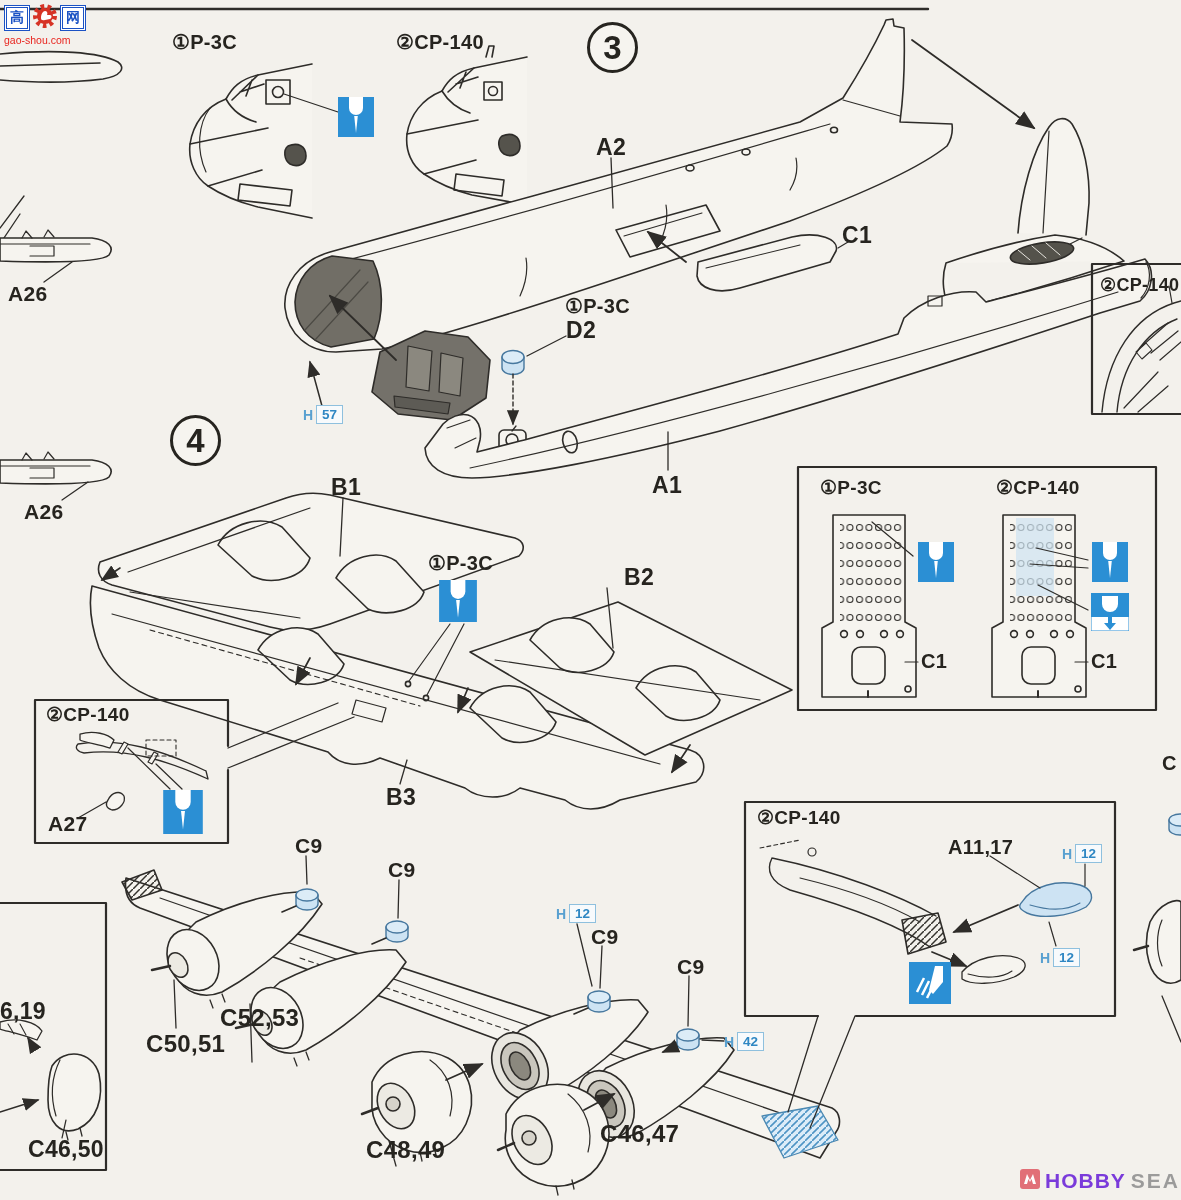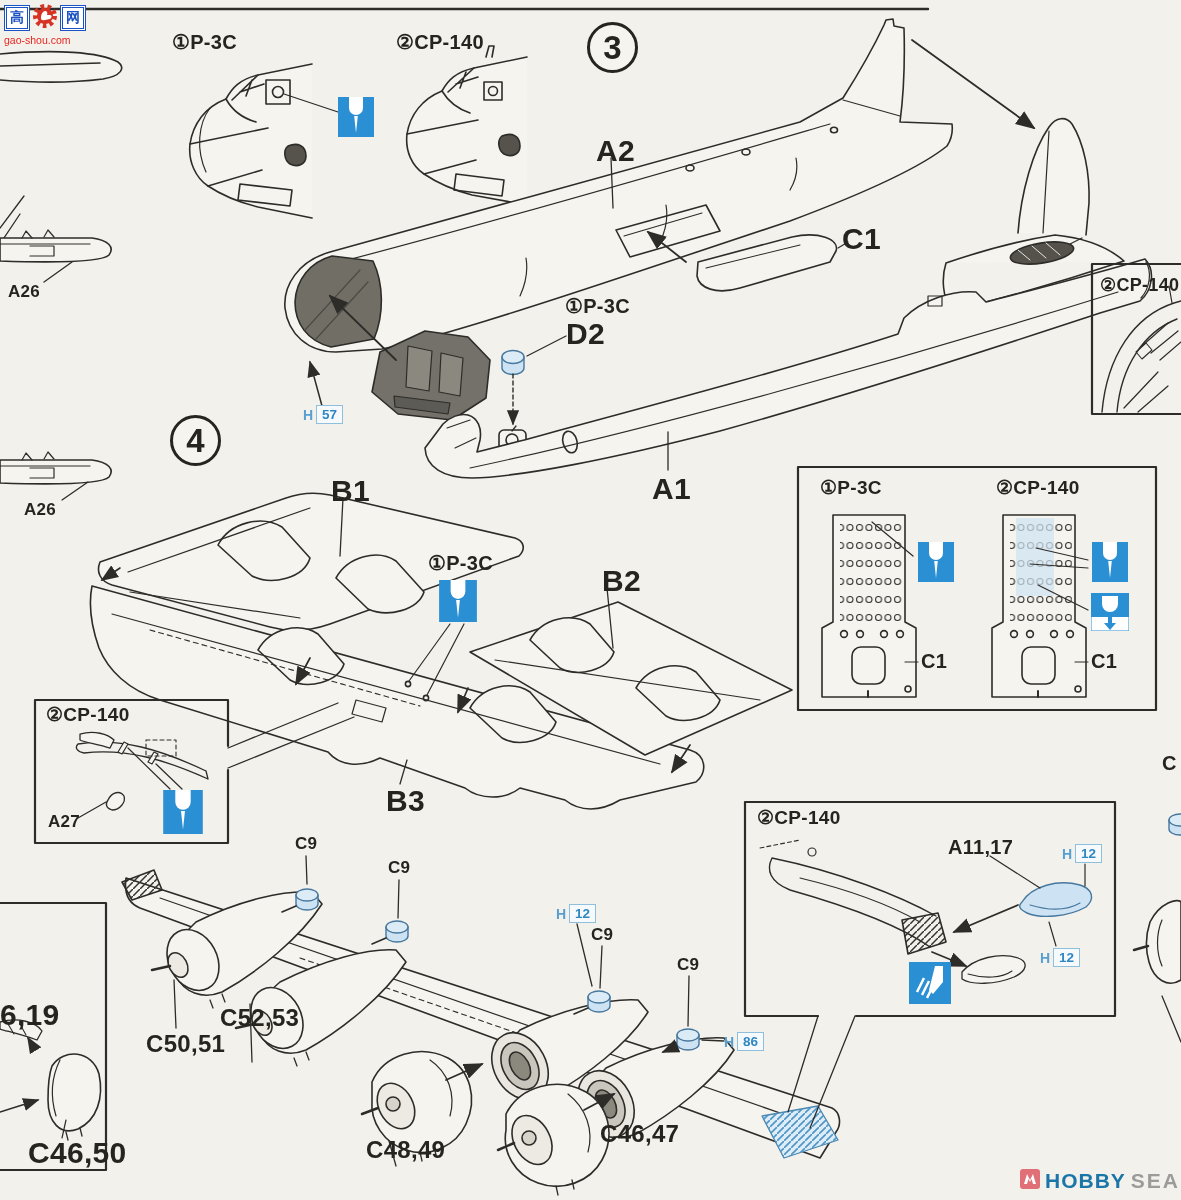--- a/index.html
+++ b/index.html
@@ -1,36 +1,36 @@
 <!DOCTYPE html>
 <html><head>
 <meta charset="utf-8">
 <style>
   html,body{margin:0;padding:0;background:#777;}
   .sheet{position:relative;width:1181px;height:1200px;background:#f3f1ec;overflow:hidden;
          font-family:"Liberation Sans",sans-serif;}
   .art{position:absolute;left:0;top:0;}
-  .lbl{position:absolute;font-weight:bold;color:#26241f;font-size:17px;white-space:nowrap;letter-spacing:.3px;}
-  .sz18{font-size:18px}.sz19{font-size:19px}.sz20{font-size:20px}.sz22{font-size:30px}.sz23{font-size:24px}
+  .lbl{position:absolute;font-weight:bold;color:#26241f;font-size:21px;white-space:nowrap;letter-spacing:.3px;}
+  .sz18{font-size:18px}.sz19{font-size:19px}.sz20{font-size:20px}.sz22{font-size:23px}.sz23{font-size:24px}
   .step-circle{position:absolute;width:45px;height:45px;border:3.5px solid #26241f;border-radius:50%;
 being background:#f6f4ef;background:#f6f4ef;display:flex;align-items:center;justify-content:center;
          font-size:33px;font-weight:bold;color:#26241f;}
   .chip{position:absolute;display:flex;align-items:center;gap:3px;}
   .chip-h{color:#58a0d0;font-size:14px;font-weight:bold;}
   .chip-box{display:inline-block;min-width:19px;padding:0 3px;height:17px;line-height:17px;
             border:1.5px solid #8ec0de;background:#f7fafc;color:#2f87c3;font-size:13.5px;
             font-weight:bold;text-align:center;}
   .icon{position:absolute;}
   .gaoshou{position:absolute;left:4px;top:3px;}
   .gs-row{display:flex;align-items:center;gap:2px;}
   .gs-box{width:20px;height:20px;border:3px double #1b52c4;font-size:14px;font-weight:bold;color:#1b52c4;
           display:flex;align-items:center;justify-content:center;background:#fff;}
   .gs-domain{color:#e8251f;font-size:10.5px;font-weight:normal;margin-top:1px;}
   .hobby{position:absolute;left:1020px;top:1169px;display:flex;align-items:center;gap:5px;opacity:.9;}
-  .hs-word1{color:#0369a1;font-size:21px;font-weight:bold;letter-spacing:1px;}
+  .hs-word1{color:#6d28d9;font-size:21px;font-weight:bold;letter-spacing:1px;}
   .hs-word2{color:#929292;font-size:21px;font-weight:bold;letter-spacing:2px;}
 </style>
 </head>
 <body>
 
 <div class="sheet">
 
 <svg class="art" width="1181" height="1200" viewBox="0 0 1181 1200">
   <defs>
     <marker id="ah" viewBox="0 0 10 8" refX="9" refY="4" markerWidth="11" markerHeight="9" orient="auto">
@@ -341,21 +341,21 @@
 <div class="lbl sz18" style="left:1100px;top:274px">②CP-140</div>
 <div class="lbl sz22" style="left:652px;top:472px">A1</div>
 
 <div class="step-circle" style="left:170px;top:415px">
       <span>4</span>
     </div>
 <div class="lbl" style="left:8px;top:282px">A26</div>
 <div class="lbl" style="left:24px;top:500px">A26</div>
 <div class="lbl sz22" style="left:331px;top:474px">B1</div>
 <div class="lbl sz20" style="left:428px;top:551px">①P-3C</div>
-<div class="lbl sz22" style="left:602px;top:564px">B2</div>
+<div class="lbl sz22" style="left:624px;top:564px">B2</div>
 <div class="lbl sz22" style="left:386px;top:784px">B3</div>
 
 <div class="lbl sz19" style="left:46px;top:703px">②CP-140</div>
 <div class="lbl" style="left:48px;top:812px">A27</div>
 
 <div class="lbl sz19" style="left:820px;top:476px">①P-3C</div>
 <div class="lbl sz19" style="left:996px;top:476px">②CP-140</div>
 <div class="lbl sz20" style="left:921px;top:650px">C1</div>
 <div class="lbl sz20" style="left:1091px;top:650px">C1</div>
 
@@ -373,21 +373,21 @@
 <div class="lbl" style="left:295px;top:834px">C9</div>
 <div class="lbl" style="left:388px;top:858px">C9</div>
 <div class="lbl" style="left:591px;top:925px">C9</div>
 <div class="lbl" style="left:677px;top:955px">C9</div>
 <div class="chip" style="left:556px;top:904px">
   <span class="chip-h">H</span>
   <span class="chip-box">12</span>
 </div>
 <div class="chip" style="left:724px;top:1032px">
   <span class="chip-h">H</span>
-  <span class="chip-box">86</span>
+  <span class="chip-box">42</span>
 </div>
 
 <div class="lbl sz23" style="left:146px;top:1030px">C50,51</div>
 <div class="lbl sz23" style="left:220px;top:1004px">C52,53</div>
 <div class="lbl sz23" style="left:366px;top:1136px">C48,49</div>
 <div class="lbl sz23" style="left:600px;top:1120px">C46,47</div>
 
 <div class="lbl sz22" style="left:0px;top:998px">6,19</div>
 <div class="lbl sz22" style="left:28px;top:1136px">C46,50</div>
 <div class="lbl sz20" style="left:1162px;top:752px">C</div>

